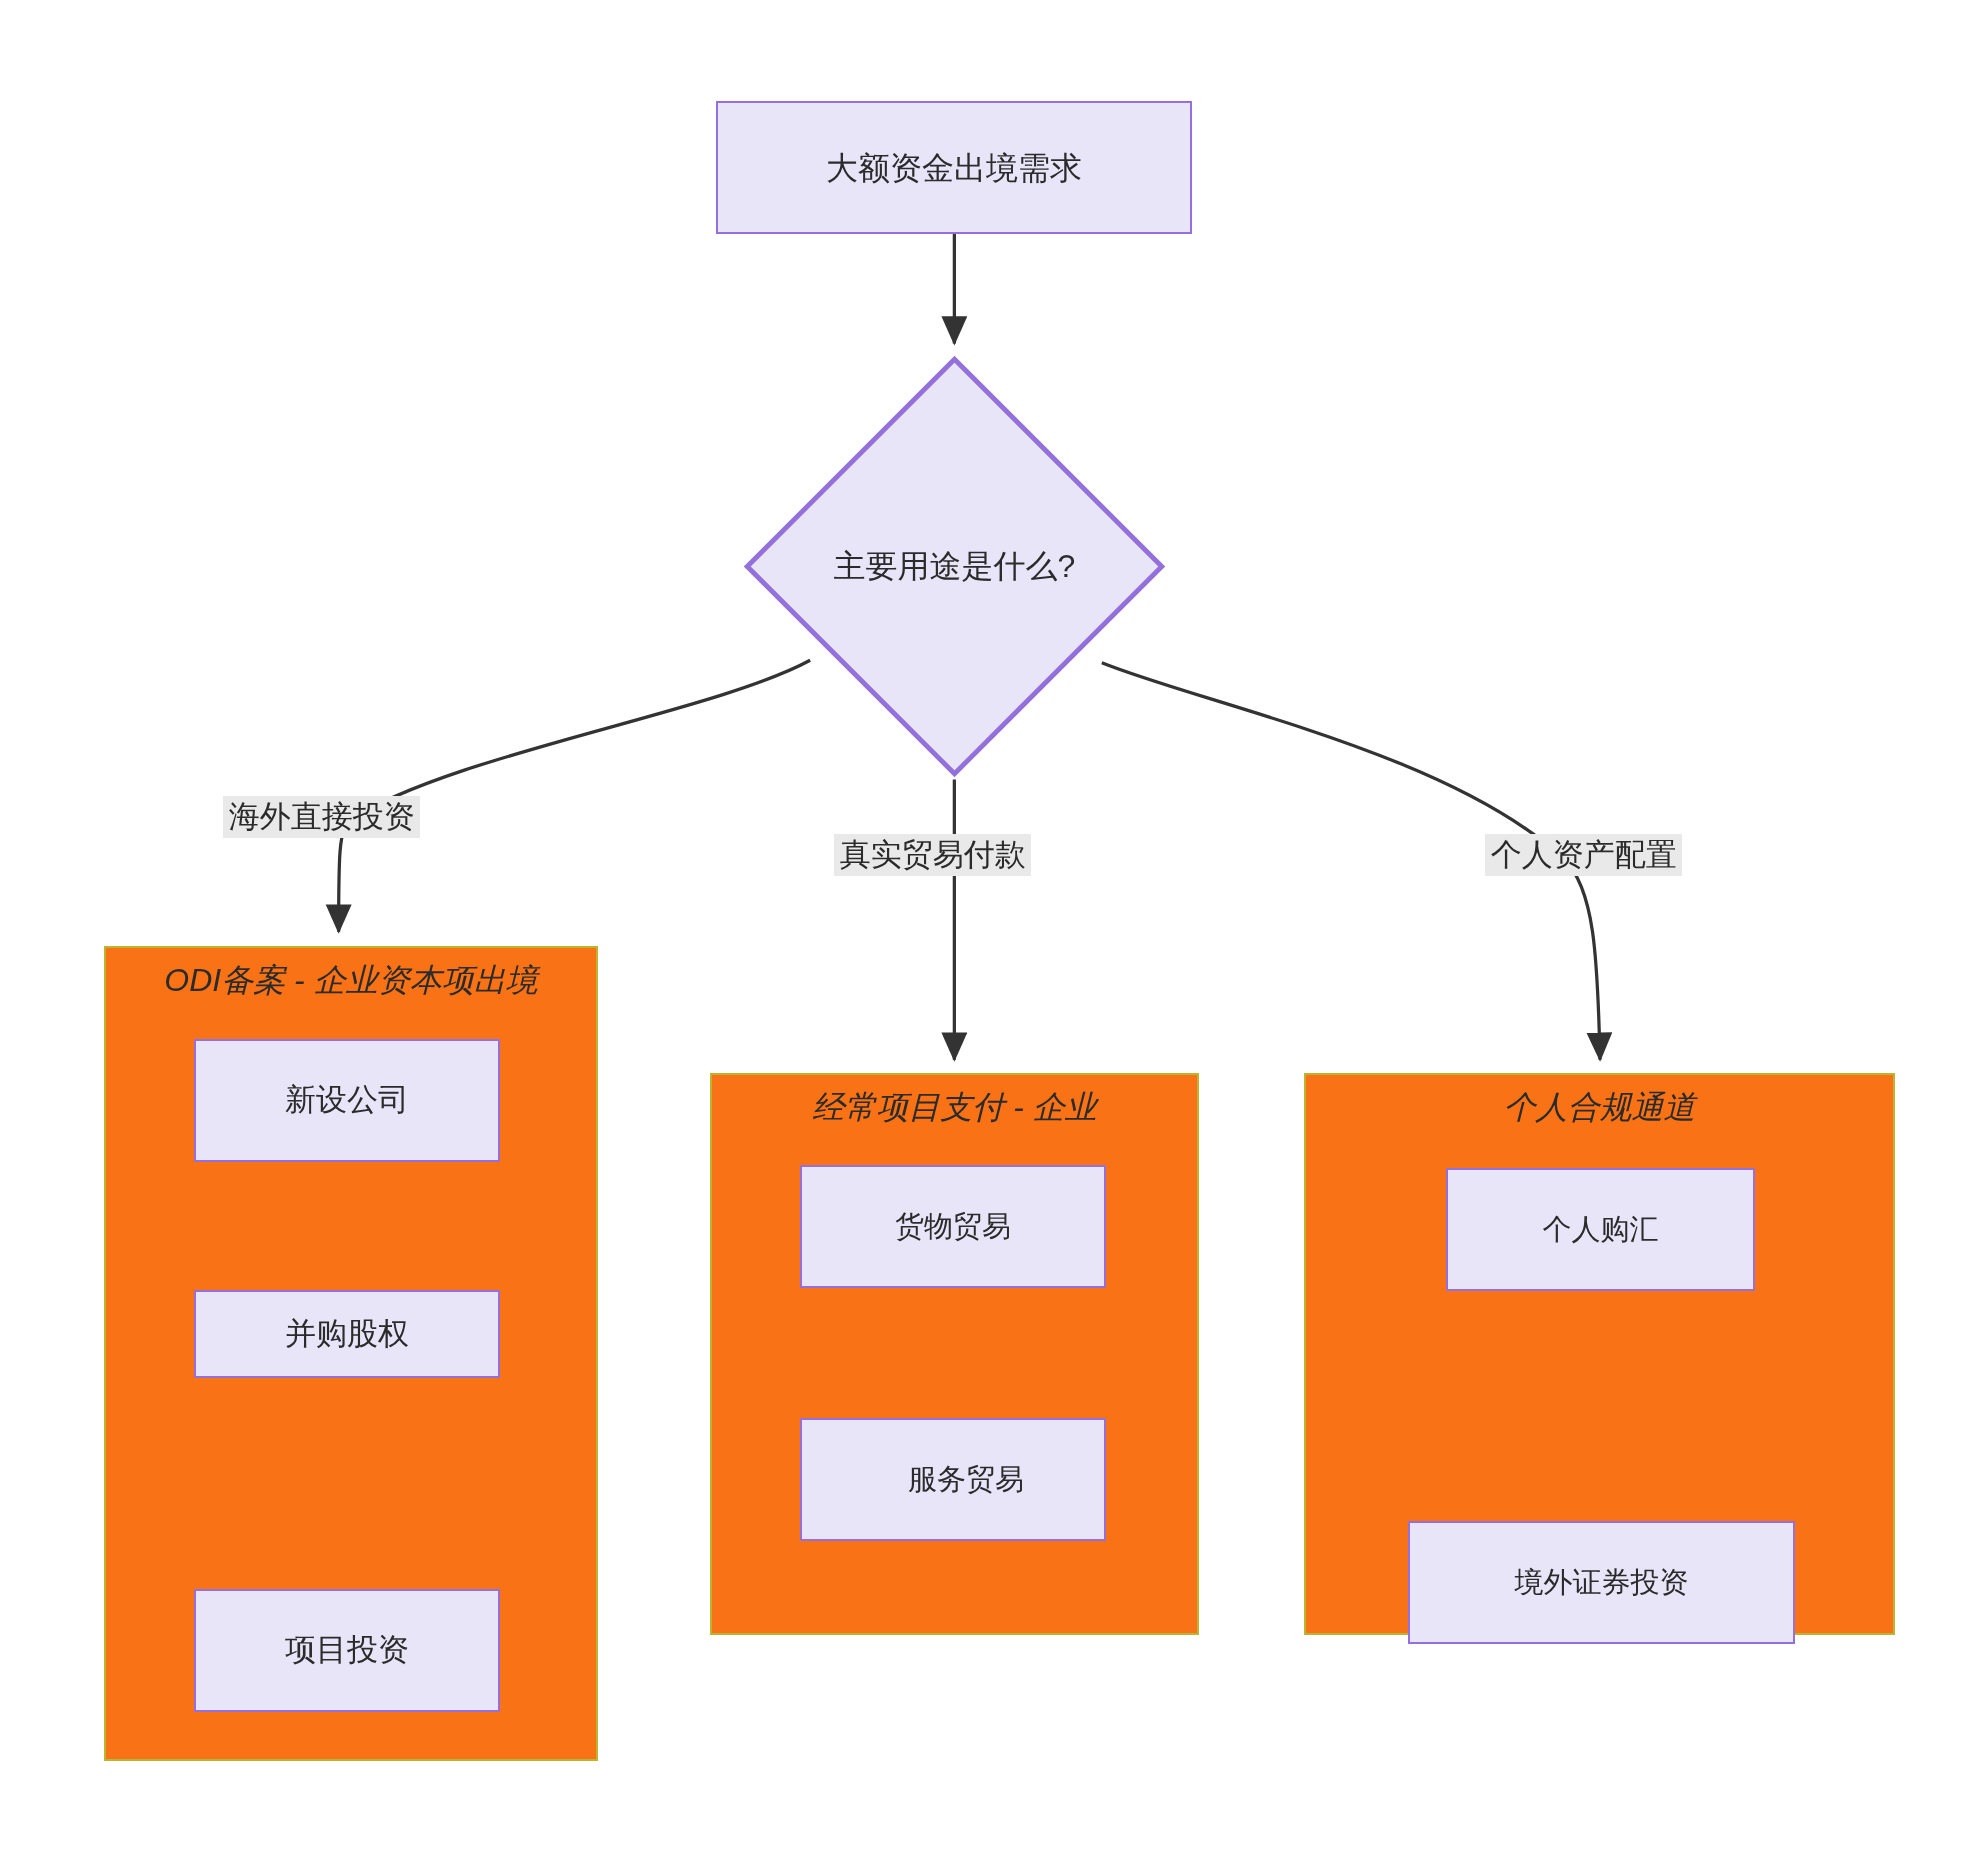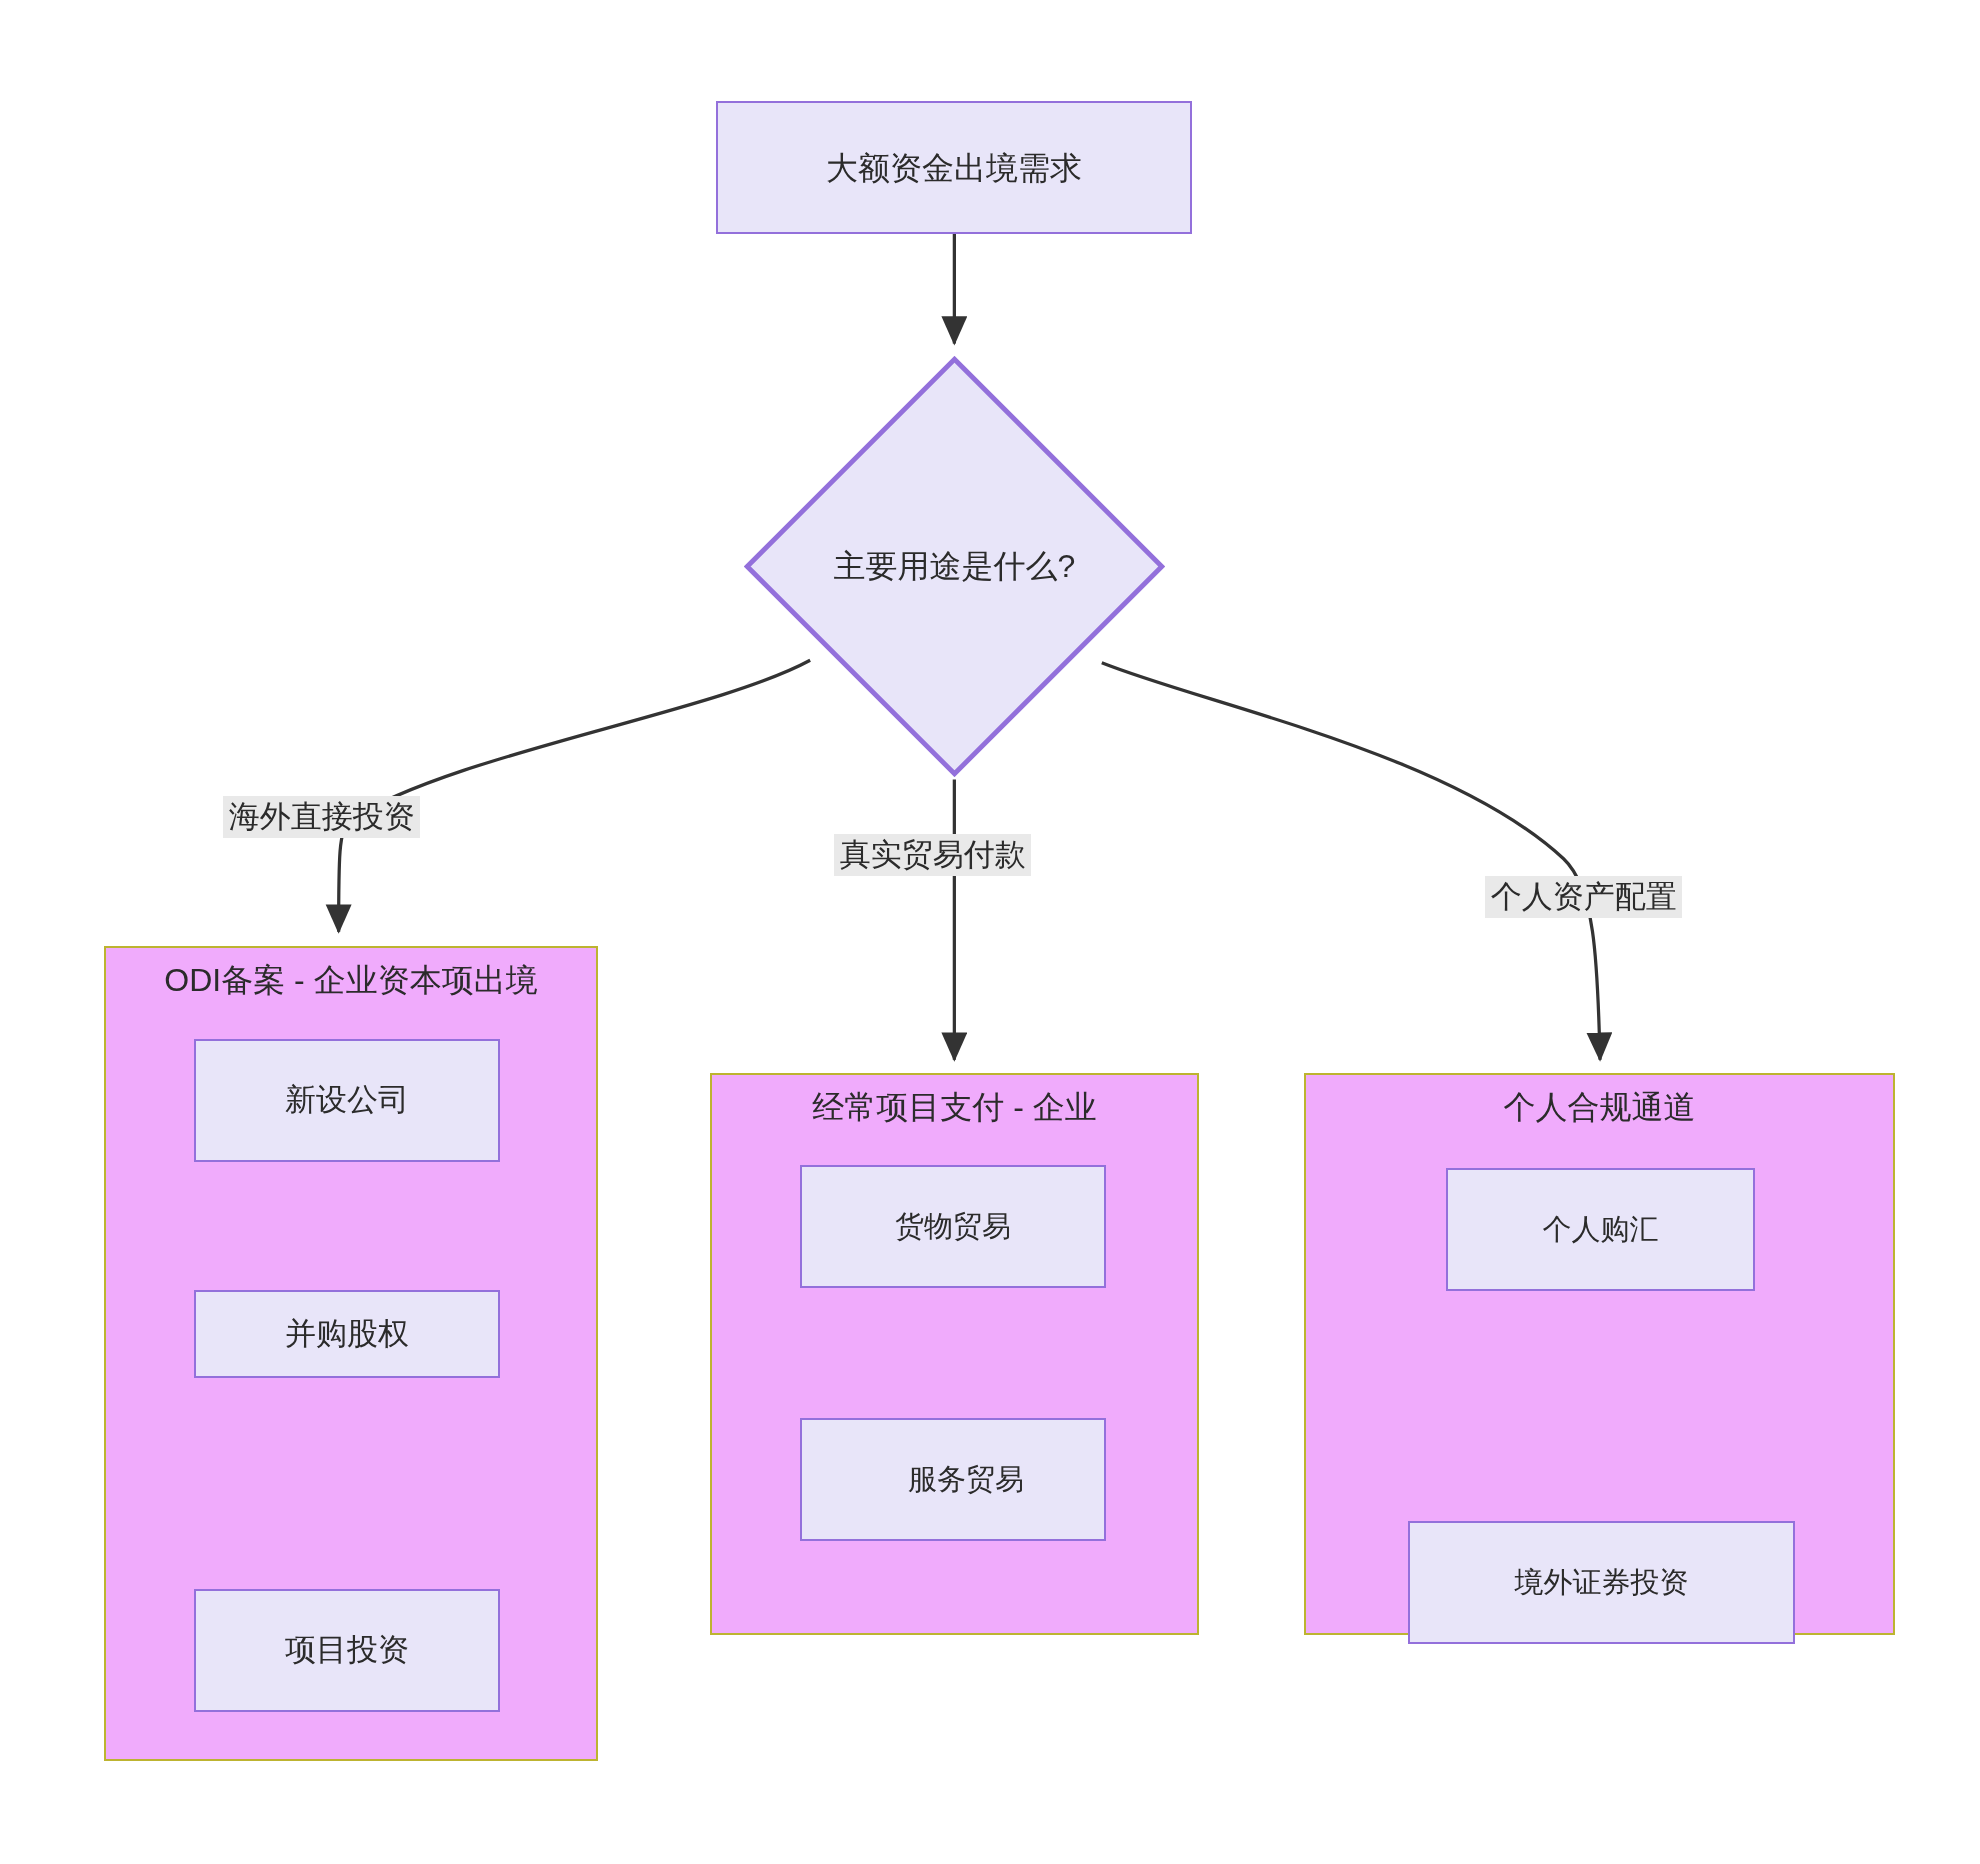--- a/index.html
+++ b/index.html
@@ -58,22 +58,23 @@
     display: flex;
     align-items: center;
     justify-content: center;
     color: #2b2b2b;
     white-space: nowrap;
   }
   
   .cluster {
     position: absolute;
     box-sizing: border-box;
-    background: #f0abfc;
+    background: #f97316;
     border: 2.4px solid #bdb430;
+    font-style: italic;
   }
   .cluster-title {
     position: absolute;
     left: 0;
     top: 11.3px;
     width: 100%;
     text-align: center;
     color: #2b2b2b;
     white-space: nowrap;
   }
@@ -119,21 +120,21 @@
     <svg class="decision-shape" viewBox="0 0 520 520" preserveAspectRatio="none">
       <polygon points="260,4 516,260 260,516 4,260" fill="#e8e5f9" stroke="#9370db" stroke-width="6"></polygon>
     </svg>
     <div class="decision-label fs-40">主要用途是什么?</div>
   </div>
 
   <div class="edge-label fs-38" style="left:223px; top:796px;">海外直接投资</div>
 
   <div class="edge-label fs-38" style="left:834px; top:834px;">真实贸易付款</div>
 
-  <div class="edge-label fs-38" style="left:1485px; top:834px;margin-top:42px;">个人资产配置</div>
+  <div class="edge-label fs-38" style="left:1485px; top:834px;">个人资产配置</div>
 
   <div class="cluster" style="left:104px; top:946px; width:494px; height:815px;">
     <div class="cluster-title fs-40">ODI备案 - 企业资本项出境</div>
   </div>
   <div class="node fs-38" style="left:194px; top:1039px; width:306px; height:123px;">
     <span>新设公司</span>
   </div>
   <div class="node fs-38" style="left:194px; top:1290px; width:306px; height:88px;">
     <span>并购股权</span>
   </div>

